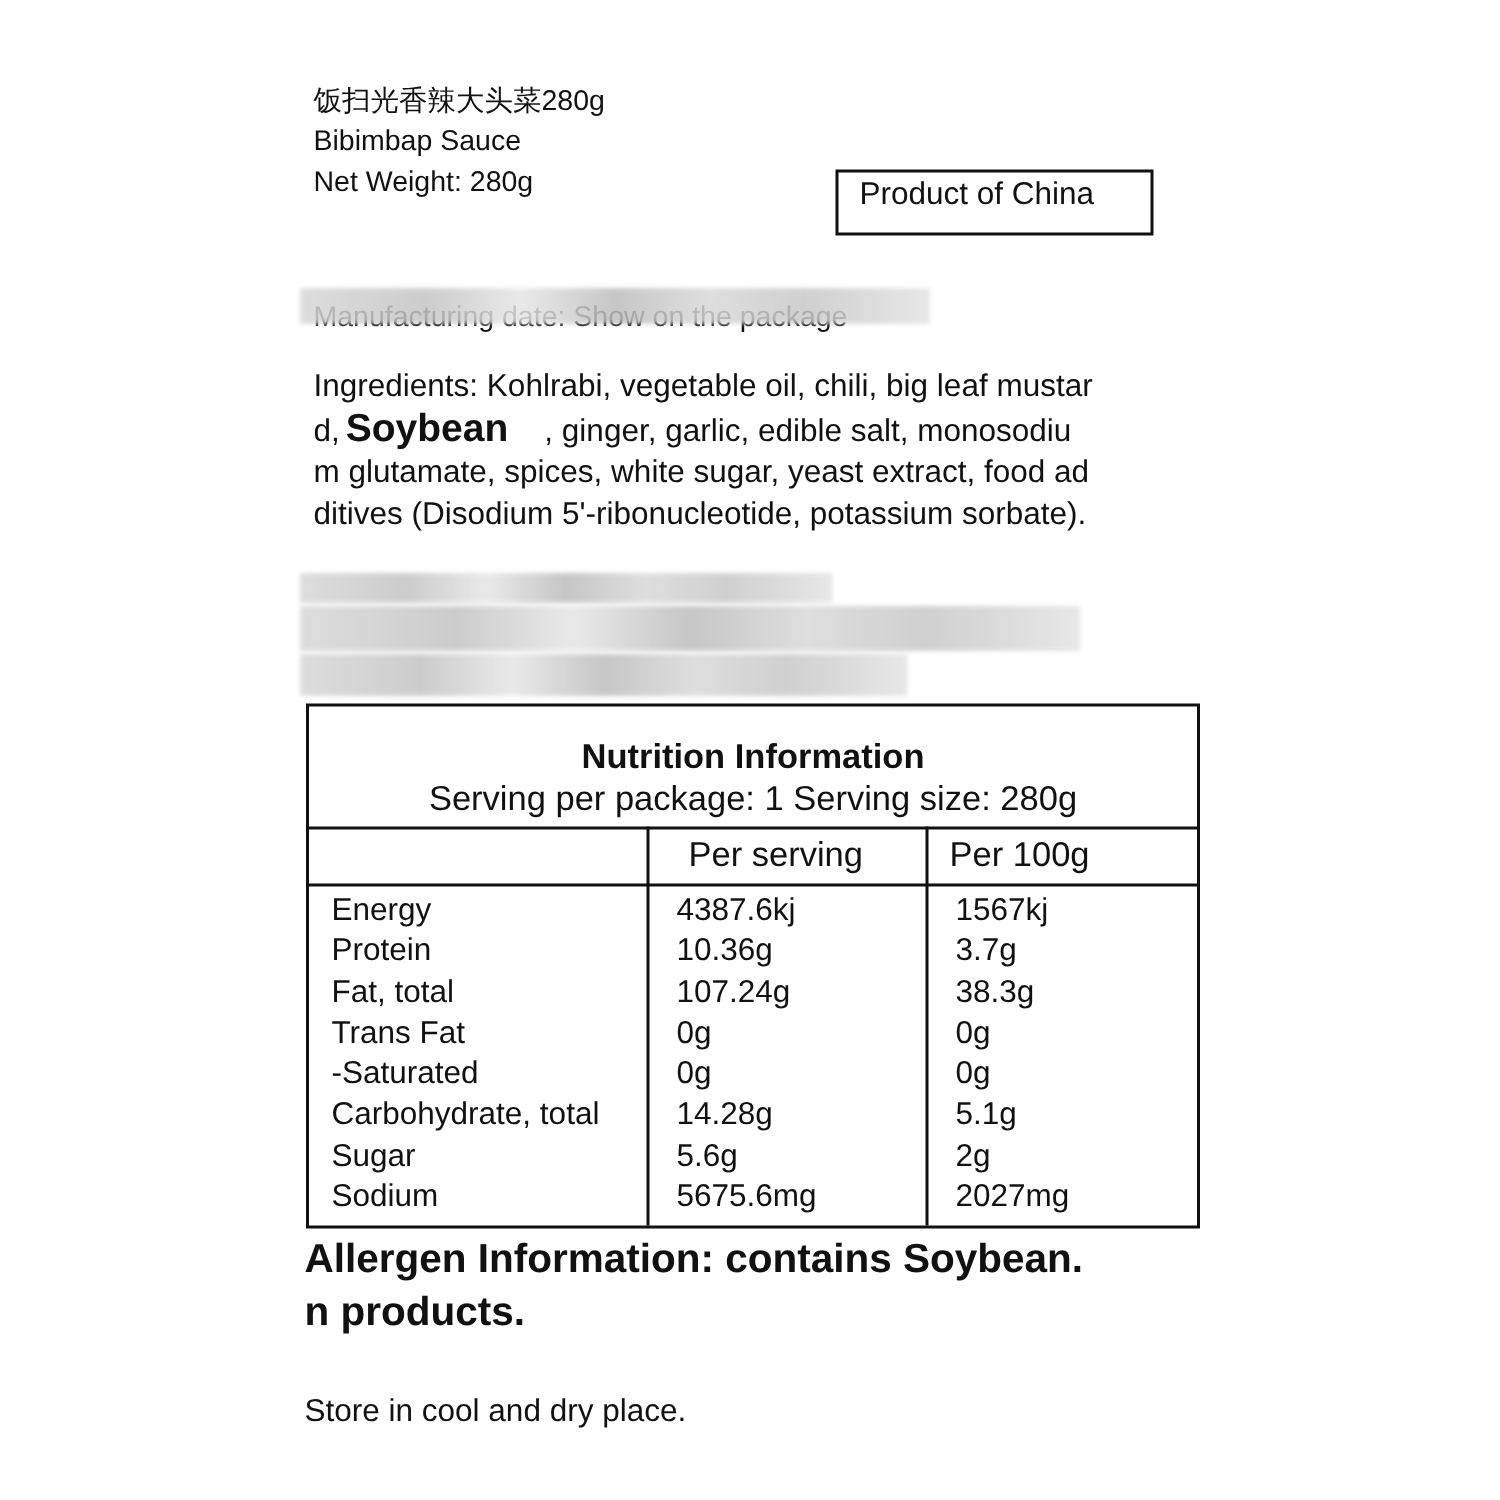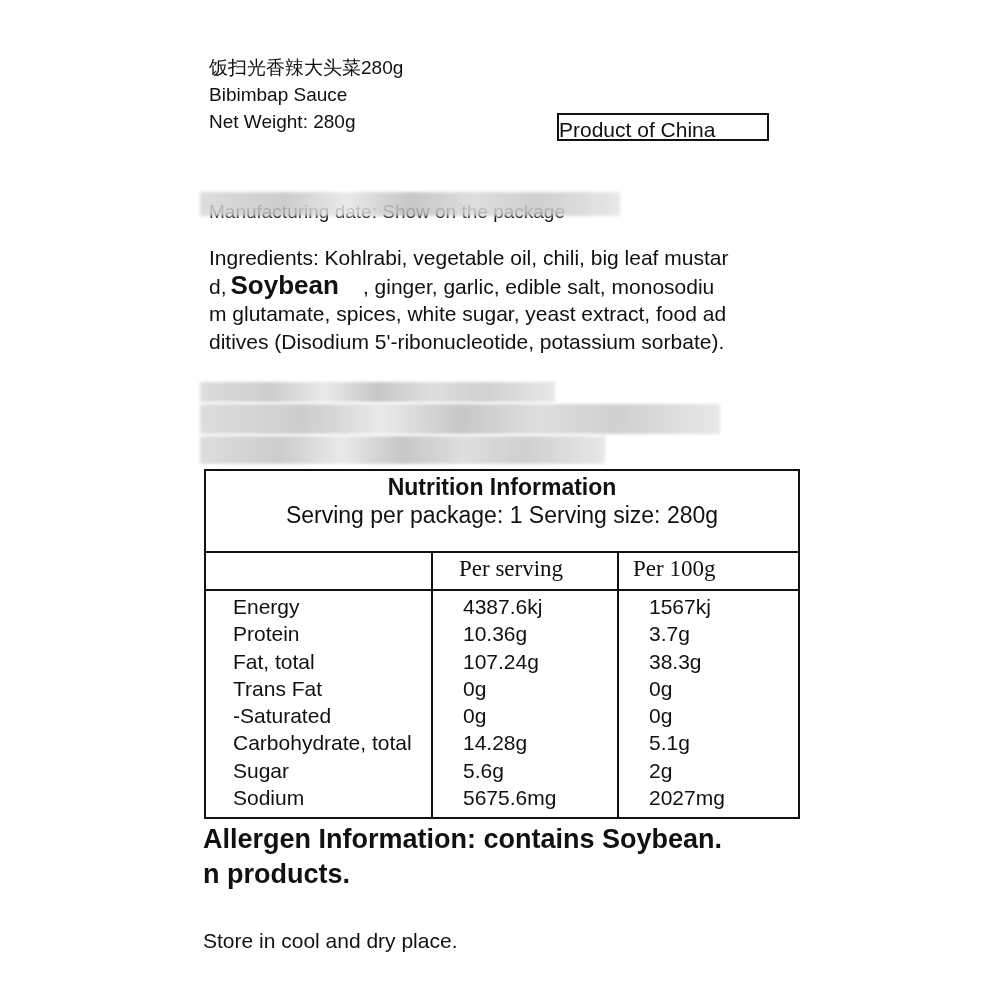--- a/index.html
+++ b/index.html
@@ -3,35 +3,35 @@
 <meta charset="utf-8">
 <style>
   html, body { margin:0; padding:0; background:#ffffff; }
   body { width:1000px; height:1000px; position:relative; overflow:hidden;
          font-family:"Liberation Sans", sans-serif; color:#111; }
   .abs { position:absolute; }
   .line { font-size:19px; line-height:26px; white-space:nowrap; }
   .title-cn { left:209px; top:55px; }
   .title-en { left:209px; top:82px; }
   .net { left:209px; top:109px; }
-  .origin-box { left:557px; top:113px; width:212px; height:28px; border:2px solid #111;
-                box-sizing:border-box; font-size:21px; line-height:29px; }
+  .origin-box { left:557px; top:113px; width:212px; height:44px; border:2px solid #111;
+                box-sizing:border-box; font-size:21px; line-height:29px; padding-left:14px; }
   .mfg { left:209px; top:163px;margin-top:36px; }
   .blur { background:linear-gradient(90deg,#d8d8d8,#c4c4c4 20%,#e6e6e6 35%,#bdbdbd 50%,#d9d9d9 65%,#c8c8c8 80%,#e4e4e4);
           filter:blur(1.5px); opacity:0.85; }
   .ingredients { left:209px; top:244px; width:585px; font-size:21px; line-height:27.5px; }
   .soy-big { font-weight:bold; font-size:26px; margin:0 24px 0 4px; }
   .ntable { left:204px; top:469px; width:596px; height:350px; border:2px solid #111; box-sizing:border-box; }
   .nt-head { position:absolute; left:0; right:0; top:0; height:80px; border-bottom:2px solid #111; text-align:center; }
-  .nt-title { font-weight:bold; font-size:23px; margin-top:3px; line-height:26px; }
+  .nt-title { font-weight:bold; font-size:23px; margin-top:20px; line-height:26px; }
   .nt-sub { font-size:23px; line-height:30px; }
   .nt-colhead { position:absolute; left:0; right:0; top:80px; height:38px; border-bottom:2px solid #111; }
   .vline { position:absolute; top:80px; bottom:0; width:2px; background:#111; }
-  .colh { position:absolute; top:4px; font-size:23px; line-height:28px;font-family:Liberation Serif, serif; }
-  .rows { position:absolute; top:122px; left:12px; right:0; }
+  .colh { position:absolute; top:4px; font-size:23px; line-height:28px; }
+  .rows { position:absolute; top:122px; left:0; right:0; }
   .row { position:relative; height:27.3px; font-size:21px; line-height:27px; }
   .row span { position:absolute; white-space:nowrap; }
   .allergen { left:203px; top:822px; width:600px; font-weight:bold; font-size:27px; line-height:35px; }
   .store { left:203px; top:928px; font-size:21px; line-height:26px; }
 </style>
 </head>
 <body>
 
 <div class="abs line title-cn">饭扫光香辣大头菜280g</div>
 <div class="abs line title-en">Bibimbap Sauce</div>

